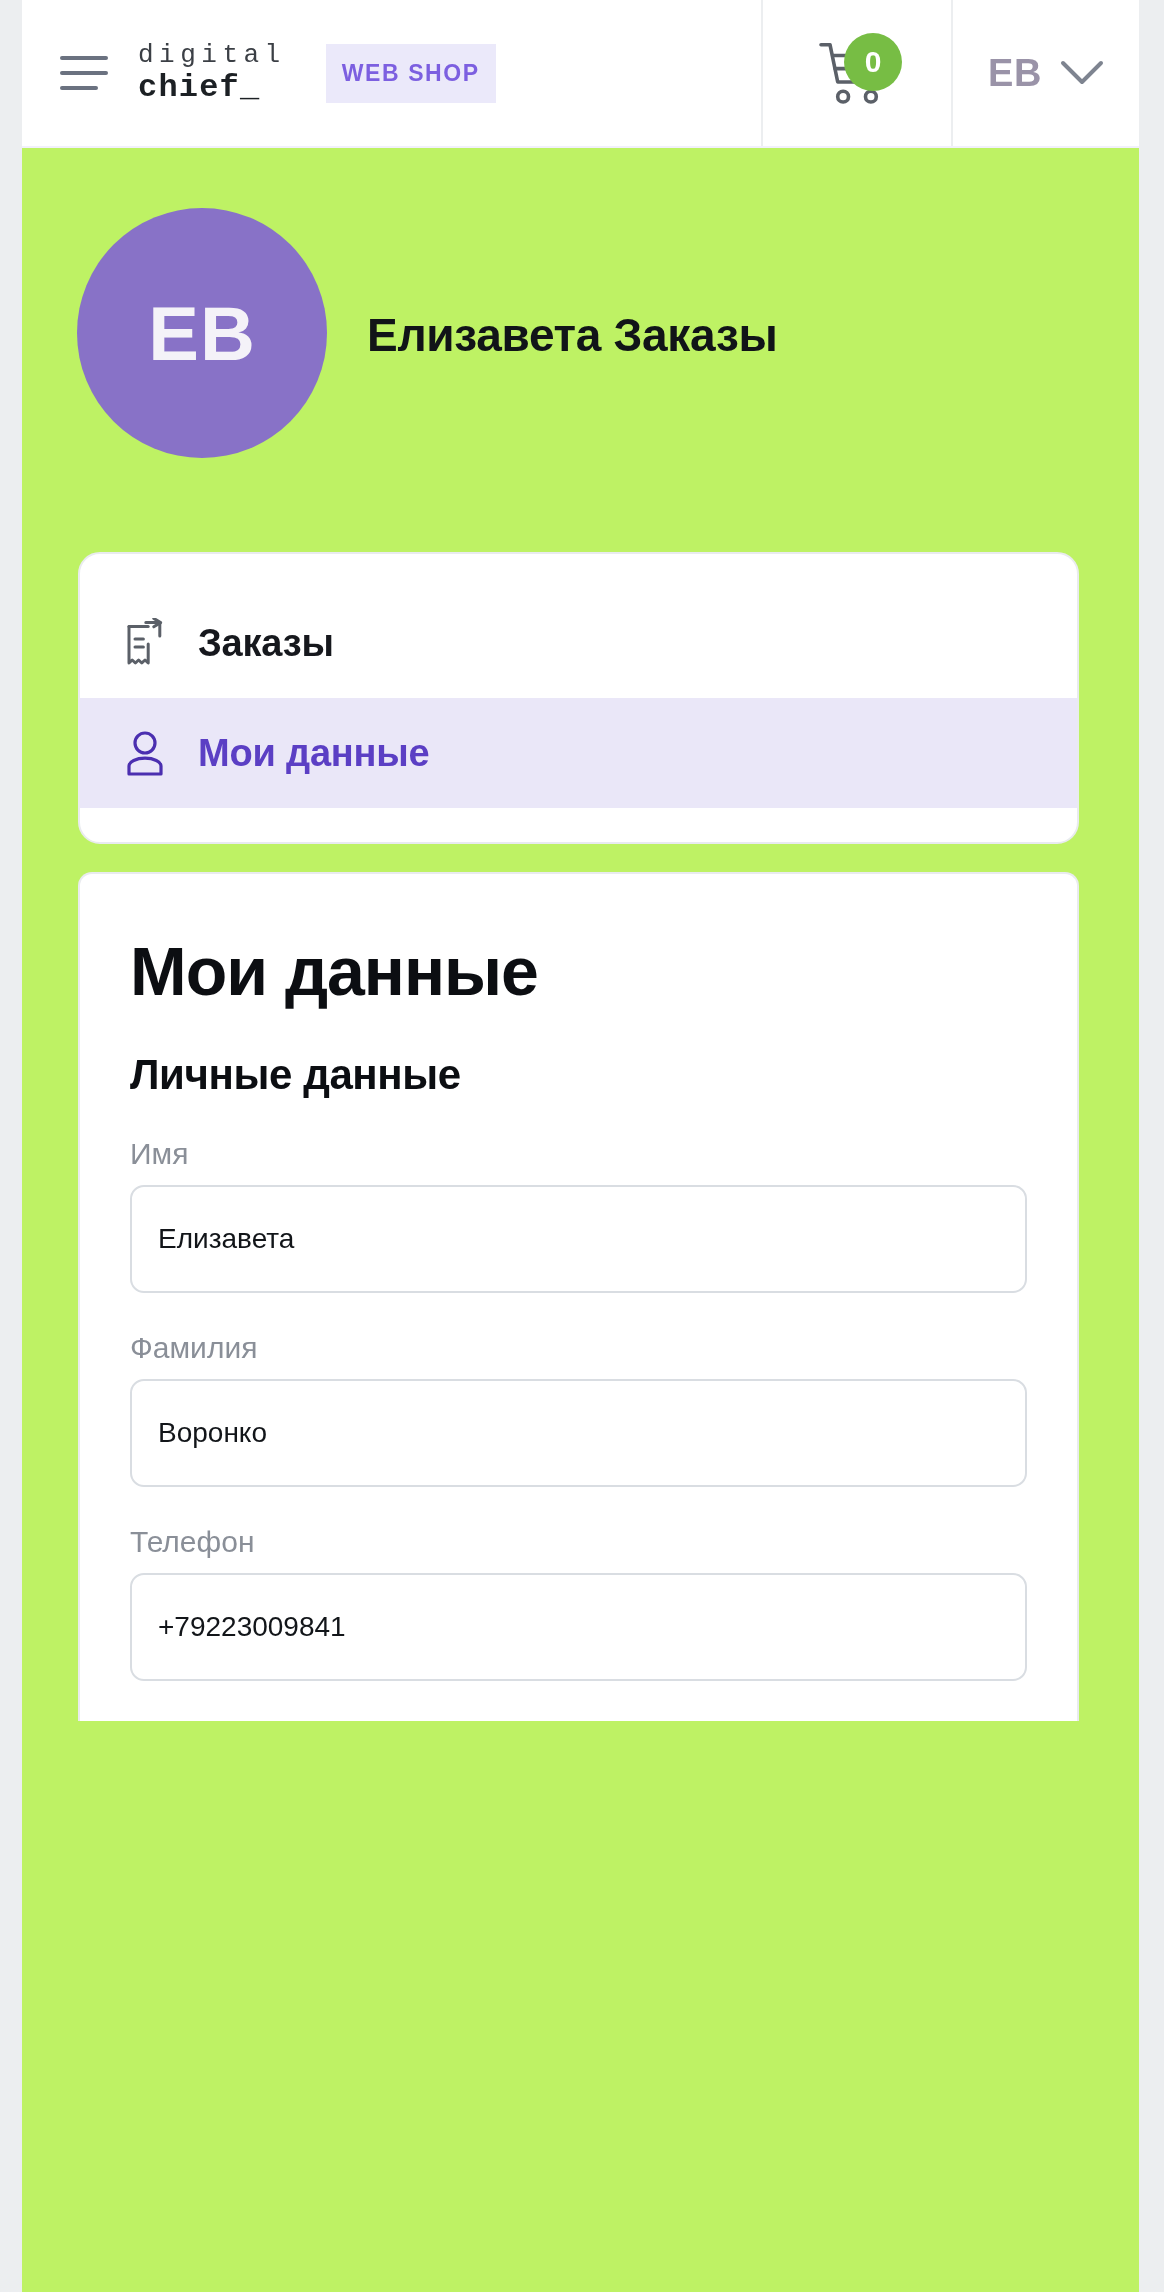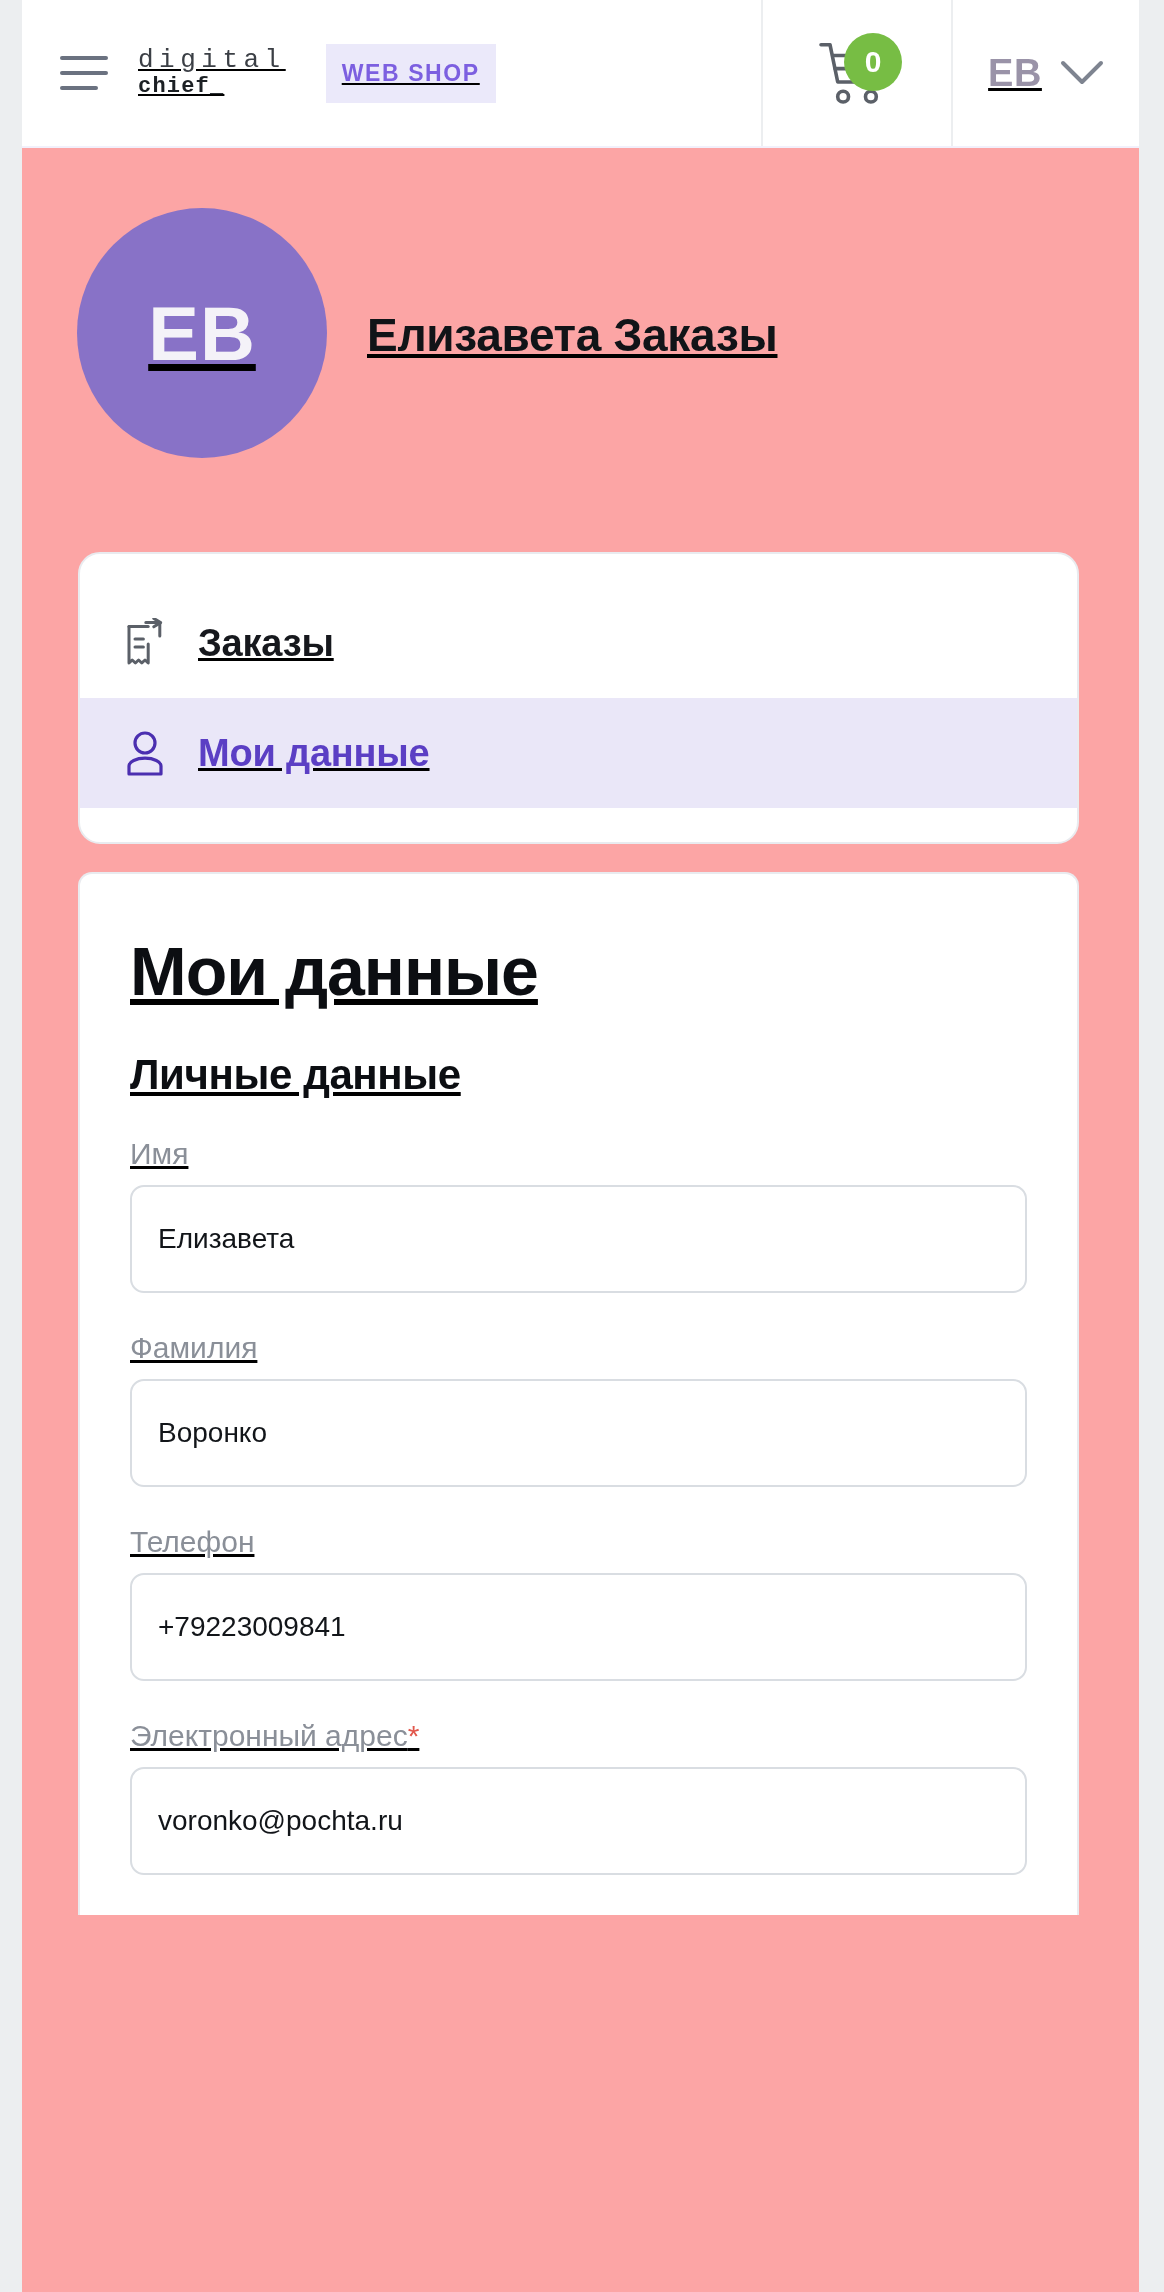--- a/index.html
+++ b/index.html
@@ -11,26 +11,25 @@
     overflow: hidden;
   }
   .page {
     position: relative;
     width: 1164px;
     height: 2292px;
     background: #eceef0;
     padding: 0 25px 0 22px;
   }
   .viewport {
-    background: #fca5a5;
+    background: #bef264;
     width: 100%;
     height: 100%;
     overflow: hidden;
     position: relative;
-    text-decoration: underline;
   }
 
   
   .header {
     height: 148px;
     background: #ffffff;
     display: flex;
     align-items: stretch;
     border-bottom: 2px solid #f2f0fb;
   }
@@ -68,21 +67,21 @@
     cursor: pointer;
   }
   .logo-top {
     font-size: 26px;
     letter-spacing: 5.5px;
     color: #3b3f45;
     font-weight: 400;
     display: block;
   }
   .logo-bottom {
-    font-size: 22px;
+    font-size: 32px;
     letter-spacing: 1.2px;
     color: #1c2024;
     font-weight: 700;
     display: block;
   }
 
   .webshop-badge {
     background: #ebe9fa;
     color: #7c5fe0;
     font-size: 23px;
@@ -346,20 +345,16 @@
     <div class="field">
       <label class="field-label"><span>Фамилия</span><span class="req"></span></label>
       <input class="field-input" type="text" value="Воронко" style="">
     </div>
 
     <div class="field">
       <label class="field-label"><span>Телефон</span><span class="req"></span></label>
       <input class="field-input" type="text" value="+79223009841" style="">
     </div>
 
-    <div class="field">
-      <label class="field-label"><span>Электронный адрес</span><span class="req">*</span></label>
-      <input class="field-input" type="text" value="voronko@pochta.ru" style="">
-    </div>
   </div>
 
  </div>
 </div>
 
 </body></html>

